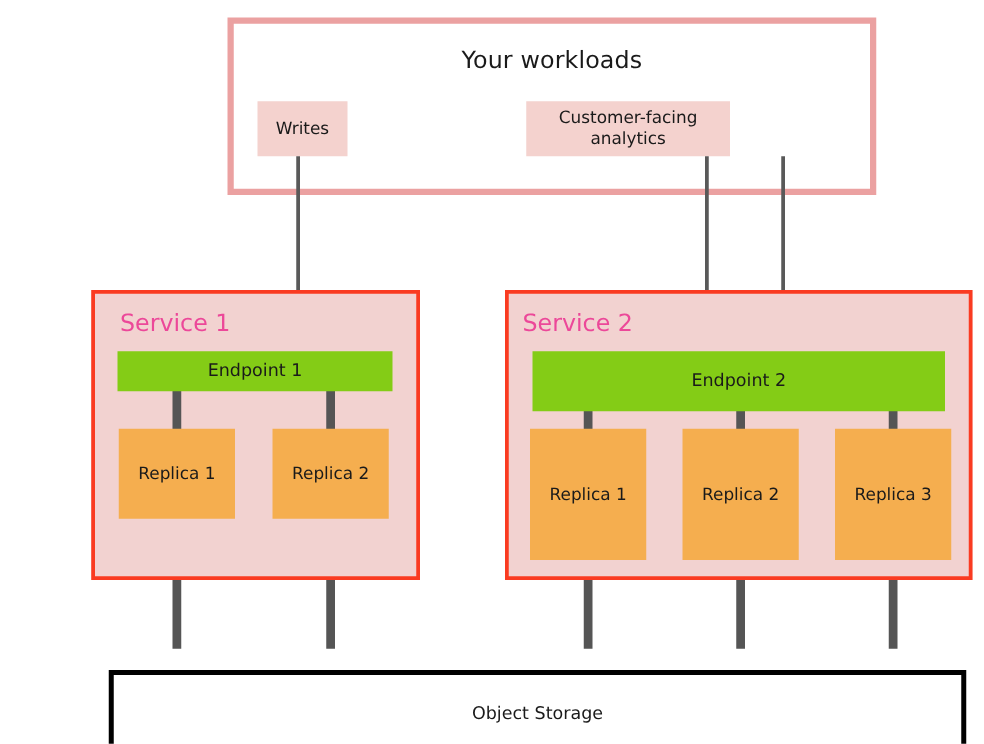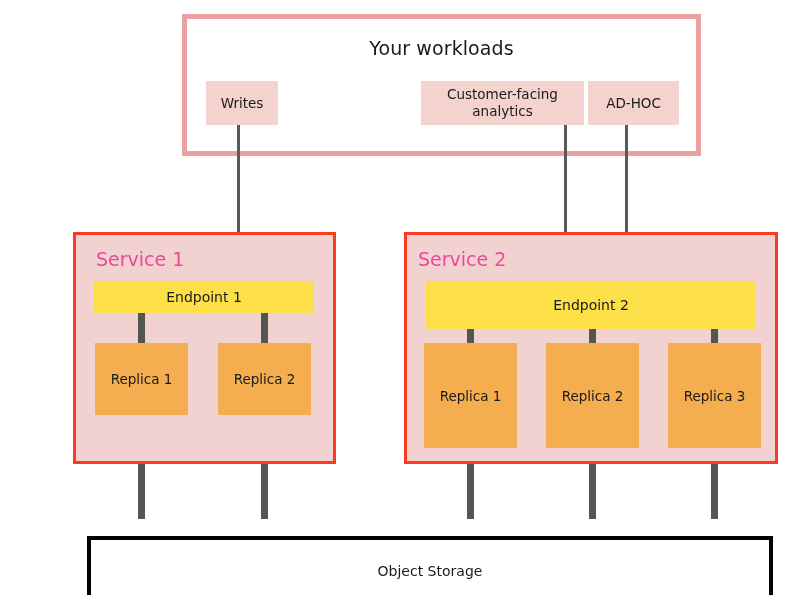--- a/index.html
+++ b/index.html
@@ -71,21 +71,21 @@
     font-size: 19px;
     color: #ec4899;
     display: flex;
     align-items: center;
   }
   .service-1-label { left: 60px;  top: 245px; width: 180px; height: 28px; }
   .service-2-label { left: 382px; top: 245px; width: 180px; height: 28px; }
 
   
   .endpoint {
-    background: #fde047;
+    background: #84cc16;
     display: flex;
     align-items: center;
     justify-content: center;
     font-size: 14px;
     color: #1a1a1a;
   }
   .endpoint-1 { left: 58px;  top: 281px; width: 220px; height: 32px; }
   .endpoint-2 { left: 390px; top: 281px; width: 330px; height: 48px; }
 
   
@@ -141,21 +141,20 @@
   <div class="abs connector" style="left:225px; top:405px; height:114px;"></div>
   <div class="abs connector" style="left:431px; top:440px; height:79px;"></div>
   <div class="abs connector" style="left:553px; top:440px; height:79px;"></div>
   <div class="abs connector" style="left:675px; top:440px; height:79px;"></div>
 
   <div class="abs workloads-box"></div>
   <div class="abs workloads-title">Your workloads</div>
 
   <div class="abs chip chip-writes">Writes</div>
   <div class="abs chip chip-cfa">Customer-facing analytics</div>
-  <div class="abs chip chip-adhoc">AD-HOC</div>
 
   <div class="abs arrow-line" style="left:201px; top:125px; height:136px;"></div>
   <div class="abs arrow-head" style="left:194px; top:259px;"></div>
 
   <div class="abs arrow-line" style="left:528px; top:125px; height:139px;"></div>
   <div class="abs arrow-head" style="left:521px; top:262px;"></div>
 
   <div class="abs arrow-line" style="left:589px; top:125px; height:139px;"></div>
   <div class="abs arrow-head" style="left:582px; top:262px;"></div>
 

